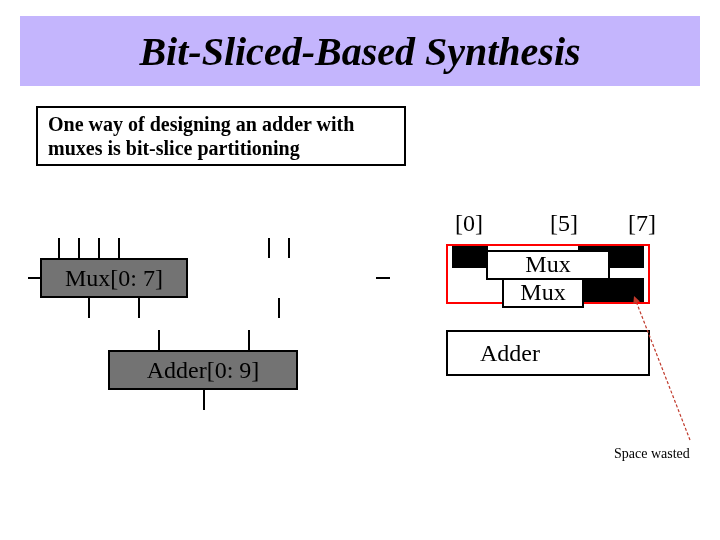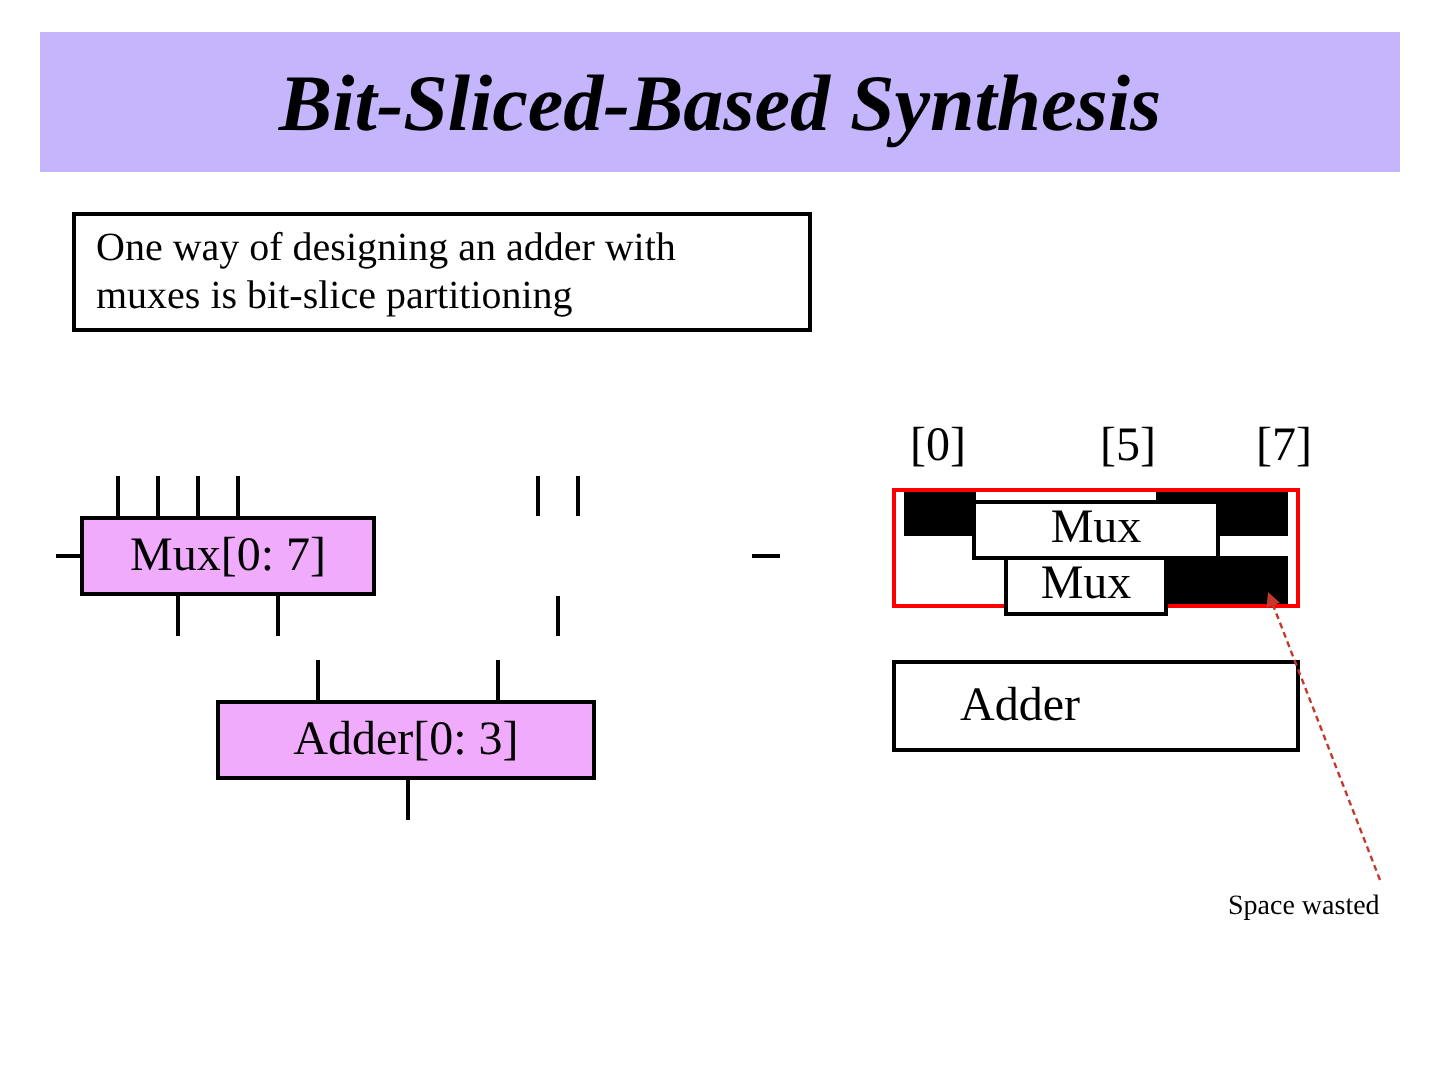--- a/index.html
+++ b/index.html
@@ -1,22 +1,22 @@
 <!DOCTYPE html>
 <html><head>
 <meta charset="utf-8">
 <style>
 *{box-sizing:border-box;margin:0;padding:0}
 body{width:720px;height:540px;background:#fff;font-family:'Times New Roman',Times,serif;position:relative;overflow:hidden}
 .title-band{position:absolute;left:20px;top:16px;right:20px;height:70px;background:#c4b5fd;display:flex;align-items:center;justify-content:center}
 .title{font-style:italic;font-weight:bold;font-size:40px;color:#000}
 .subtitle-box{position:absolute;left:36px;top:106px;width:370px;border:2px solid #000;background:#fff;padding:4px 10px}
-.subtitle{font-size:20px;font-weight:normal;color:#000;line-height:1.2}
+.subtitle{font-size:20px;font-weight:bold;color:#000;line-height:1.2}
 .diagram-left{position:absolute;left:28px;top:210px;width:370px;height:220px}
-.box{border:2px solid #000;background:#f0abfc;display:flex;align-items:center;justify-content:center;font-size:24px}
+.box{border:2px solid #000;background:#737373;display:flex;align-items:center;justify-content:center;font-size:24px}
 .muxA{position:absolute;left:12px;top:48px;width:148px;height:40px}
 .muxB{position:absolute;left:200px;top:48px;width:148px;height:40px}
 .adderA{position:absolute;left:80px;top:140px;width:190px;height:40px}
 .vline{position:absolute;width:2px;background:#000}
 .hline{position:absolute;height:2px;background:#000}
 .diagram-right{position:absolute;left:450px;top:200px;width:230px;height:220px}
 .idx{position:absolute;font-size:24px}
 .black-bar{position:absolute;background:#000}
 .mux-row{position:absolute;background:#fff;border:2px solid #000;display:flex;align-items:flex-end;justify-content:center;font-size:24px}
 .red-outline{position:absolute;border:2px solid #f00;background:transparent}
@@ -50,21 +50,21 @@
       <span>Mux[0: 7]</span>
     </div>
 
   <div class="vline" style="left:60px;top:88px;height:20px"></div>
   <div class="vline" style="left:110px;top:88px;height:20px"></div>
   <div class="vline" style="left:250px;top:88px;height:20px"></div>
 
   <div class="vline" style="left:130px;top:120px;height:20px"></div>
   <div class="vline" style="left:220px;top:120px;height:20px"></div>
   <div class="box adderA">
-      <span>Adder[0: 3]</span>
+      <span>Adder[0: 9]</span>
     </div>
   <div class="vline" style="left:175px;top:180px;height:20px"></div>
 </div>
 
 <div class="diagram-right">
   <div class="idx" style="left:5px;top:10px">[0]</div>
   <div class="idx" style="left:100px;top:10px">[5]</div>
   <div class="idx" style="left:178px;top:10px">[7]</div>
 
   <div class="black-bar" style="left:2px;top:44px;width:36px;height:24px"></div>

